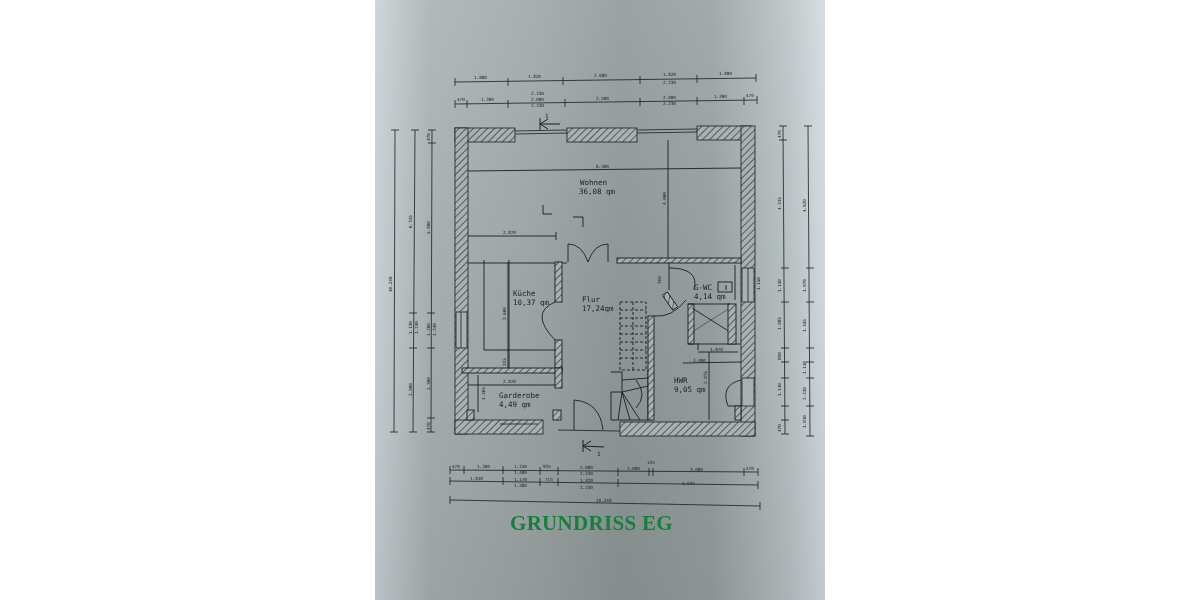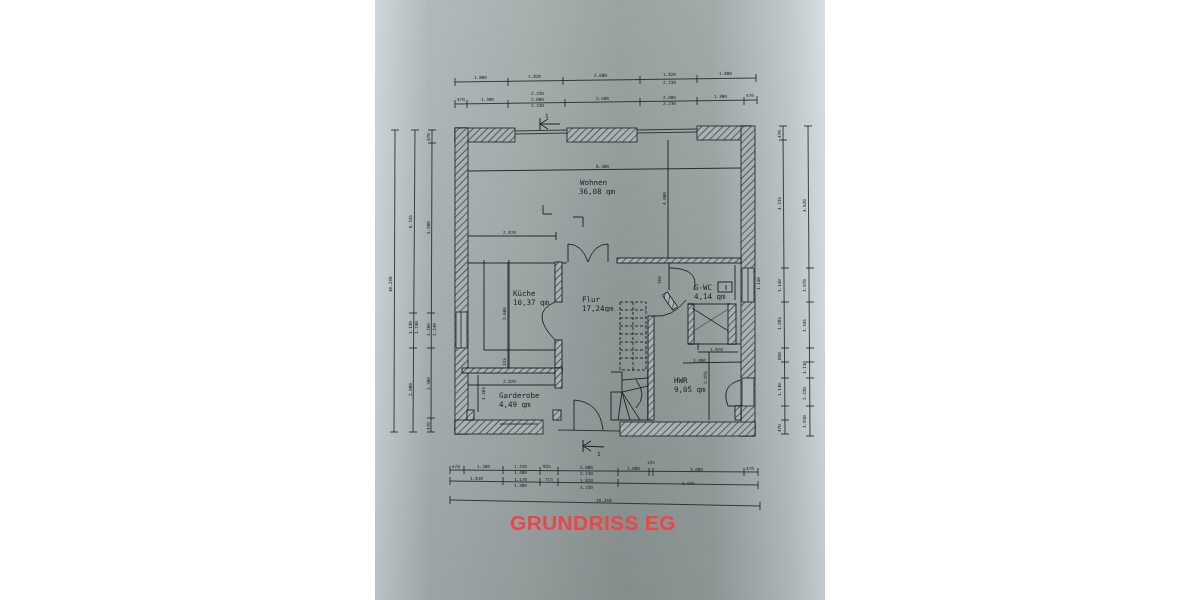--- a/index.html
+++ b/index.html
@@ -18,22 +18,22 @@
     content: ""; position: absolute; inset: 0;
     background: linear-gradient(180deg, rgba(255,255,255,0.10) 0%, rgba(0,0,0,0.02) 50%, rgba(0,0,0,0.08) 100%);
     pointer-events: none;
   }
   .plan-svg { position: absolute; left: 0; top: 0; }
   .plan-svg text { font-family: "DejaVu Sans Mono", monospace; fill: #1b1e1f; }
   .room-label { font-size: 7.5px; }
   .dim-text { font-size: 4.3px; }
   .title {
     position: absolute; left: 510px; top: 511px;
-    font-family: Liberation Sans, sans-serif;
-    font-size: 21px; color: #ef4444; letter-spacing: 0.3px;
+    font-family: Liberation Serif, serif;
+    font-size: 21px; color: #15803d; letter-spacing: 0.3px;
     margin: 0;
   }
 </style>
 </head>
 <body>
 
 <div class="paper"></div>
 
 <svg class="plan-svg" width="1200" height="600" viewBox="0 0 1200 600">
   <defs>

